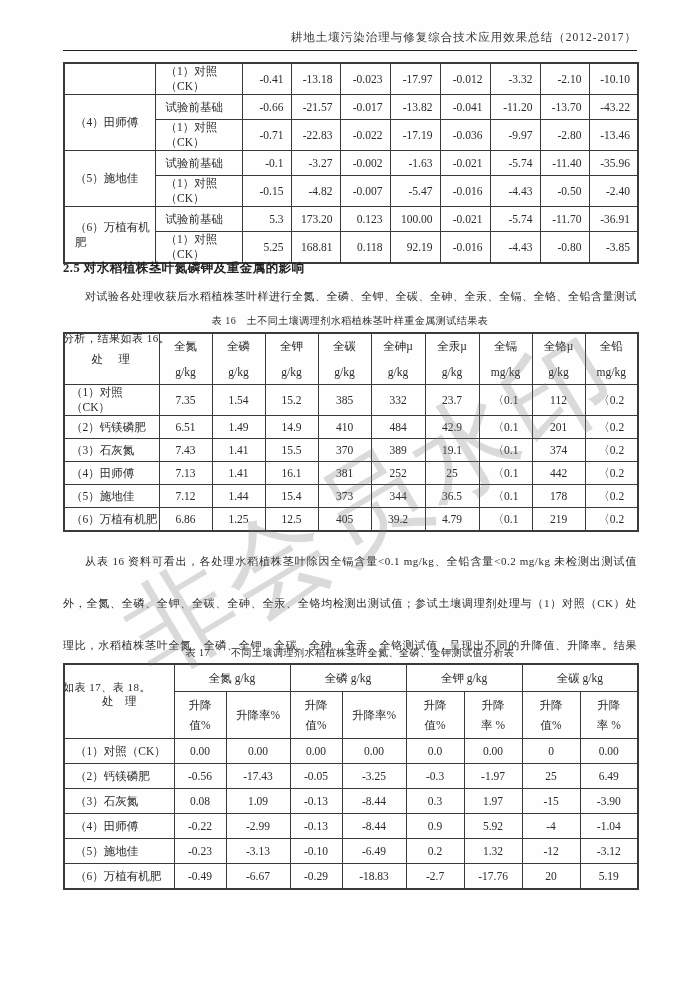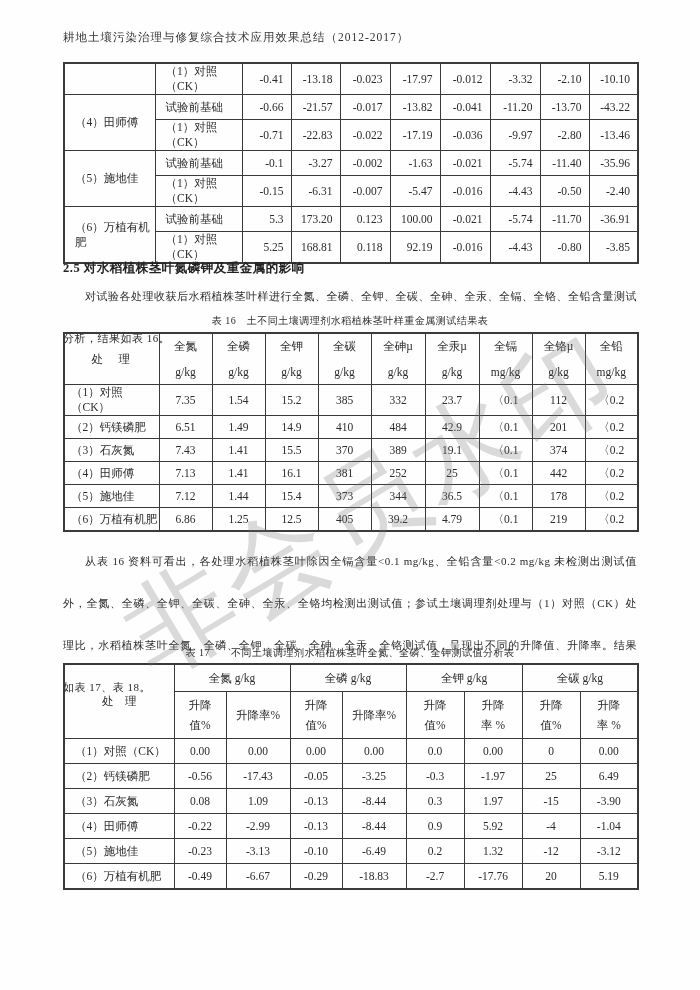--- a/index.html
+++ b/index.html
@@ -3,22 +3,22 @@
 <meta charset="utf-8">
 <style>
   html,body{margin:0;padding:0;background:#888;}
   .page{
     position:relative;width:700px;height:990px;background:#fefefe;
     margin:0 auto;overflow:hidden;
     font-family:"Liberation Serif","DejaVu Serif",serif;color:#2b2b2b;
   }
   .abs{position:absolute;left:63px;width:574px;}
   
-  .doc-header{top:30px;text-align:left;font-size:11.5px;letter-spacing:1px;
-    padding-bottom:18px;border-bottom:1.5px solid #1c1c1c;color:#333;}
+  .doc-header{top:30px;text-align:right;font-size:11.5px;letter-spacing:1px;
+    padding-bottom:5px;border-bottom:1.5px solid #1c1c1c;color:#333;}
   
   table{border-collapse:collapse;table-layout:fixed;width:574px;
     font-size:11.5px;color:#2b2b2b;}
   table,td,th{border:1px solid #3a3a3a;}
   table{border-width:2px;}
   td,th{padding:0;overflow:hidden;font-weight:normal;}
   .num{text-align:right;padding-right:7px;}
   .ctr{text-align:center;}
   .lbl{text-align:left;padding-left:10px;}
   
@@ -121,21 +121,21 @@
       <td class="num">-0.002</td>
       <td class="num">-1.63</td>
       <td class="num">-0.021</td>
       <td class="num">-5.74</td>
       <td class="num">-11.40</td>
       <td class="num">-35.96</td>
     </tr>
     <tr>
       <td class="lbl">（1）对照（CK）</td>
       <td class="num">-0.15</td>
-      <td class="num">-6.31</td>
+      <td class="num">-4.82</td>
       <td class="num">-0.007</td>
       <td class="num">-5.47</td>
       <td class="num">-0.016</td>
       <td class="num">-4.43</td>
       <td class="num">-0.50</td>
       <td class="num">-2.40</td>
     </tr>
     <tr>
       <td class="lbl" rowspan="2">（6）万植有机肥</td>
       <td class="lbl">试验前基础</td>

